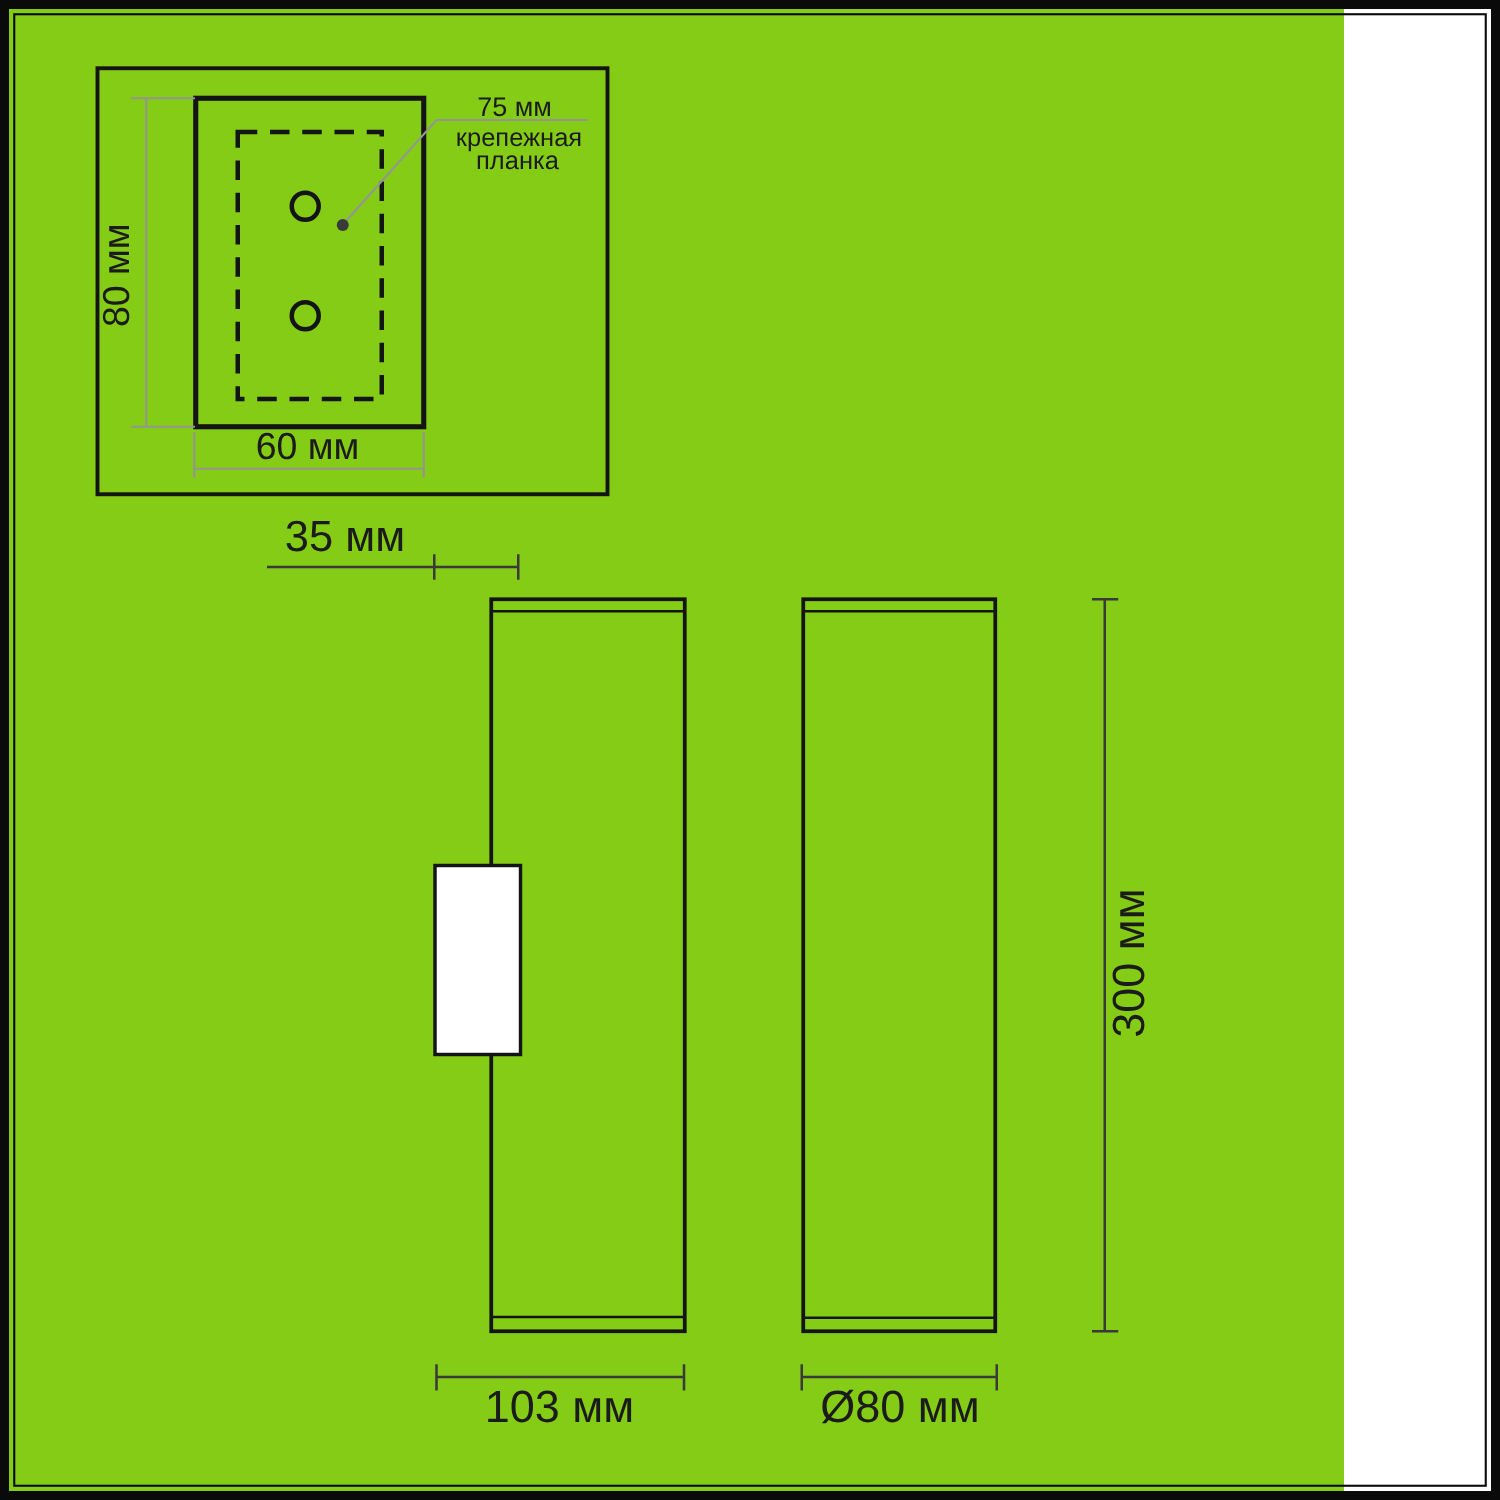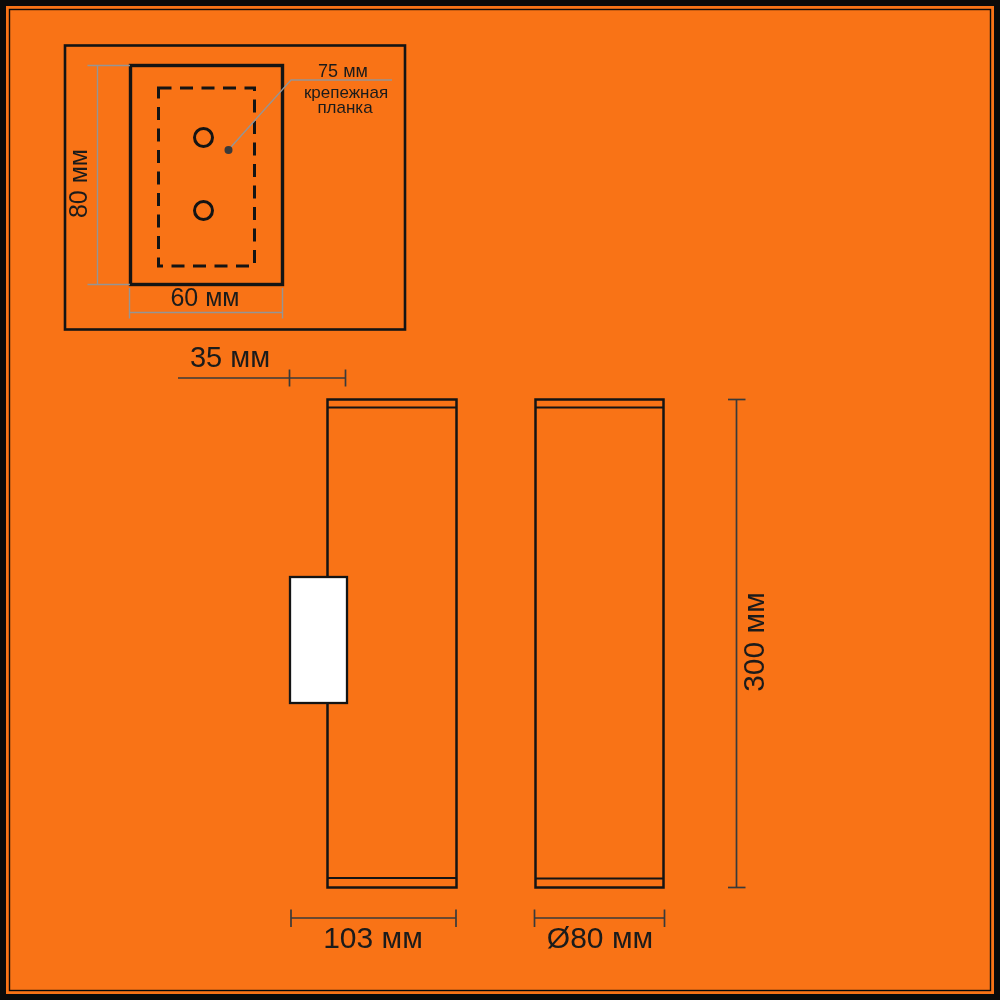--- a/index.html
+++ b/index.html
@@ -2,23 +2,23 @@
 <html><head>
 <meta charset="utf-8">
 <style>
   html, body {
     margin: 0;
     padding: 0;
     background: #ffffff;
   }
   .canvas {
     position: relative;
-    width: 1000px;
+    width: 896px;
     height: 1000px;
-    background: #f97316;
+    background: #84cc16;
     font-family: "Liberation Sans", "DejaVu Sans", sans-serif;
   }
   svg { display: block; }
 
   
   .obj      { stroke: #141414; fill: none; }
   .frame    { stroke: #0a0a0a; fill: none; }
   .fill-w   { fill: #ffffff; }
 
   

